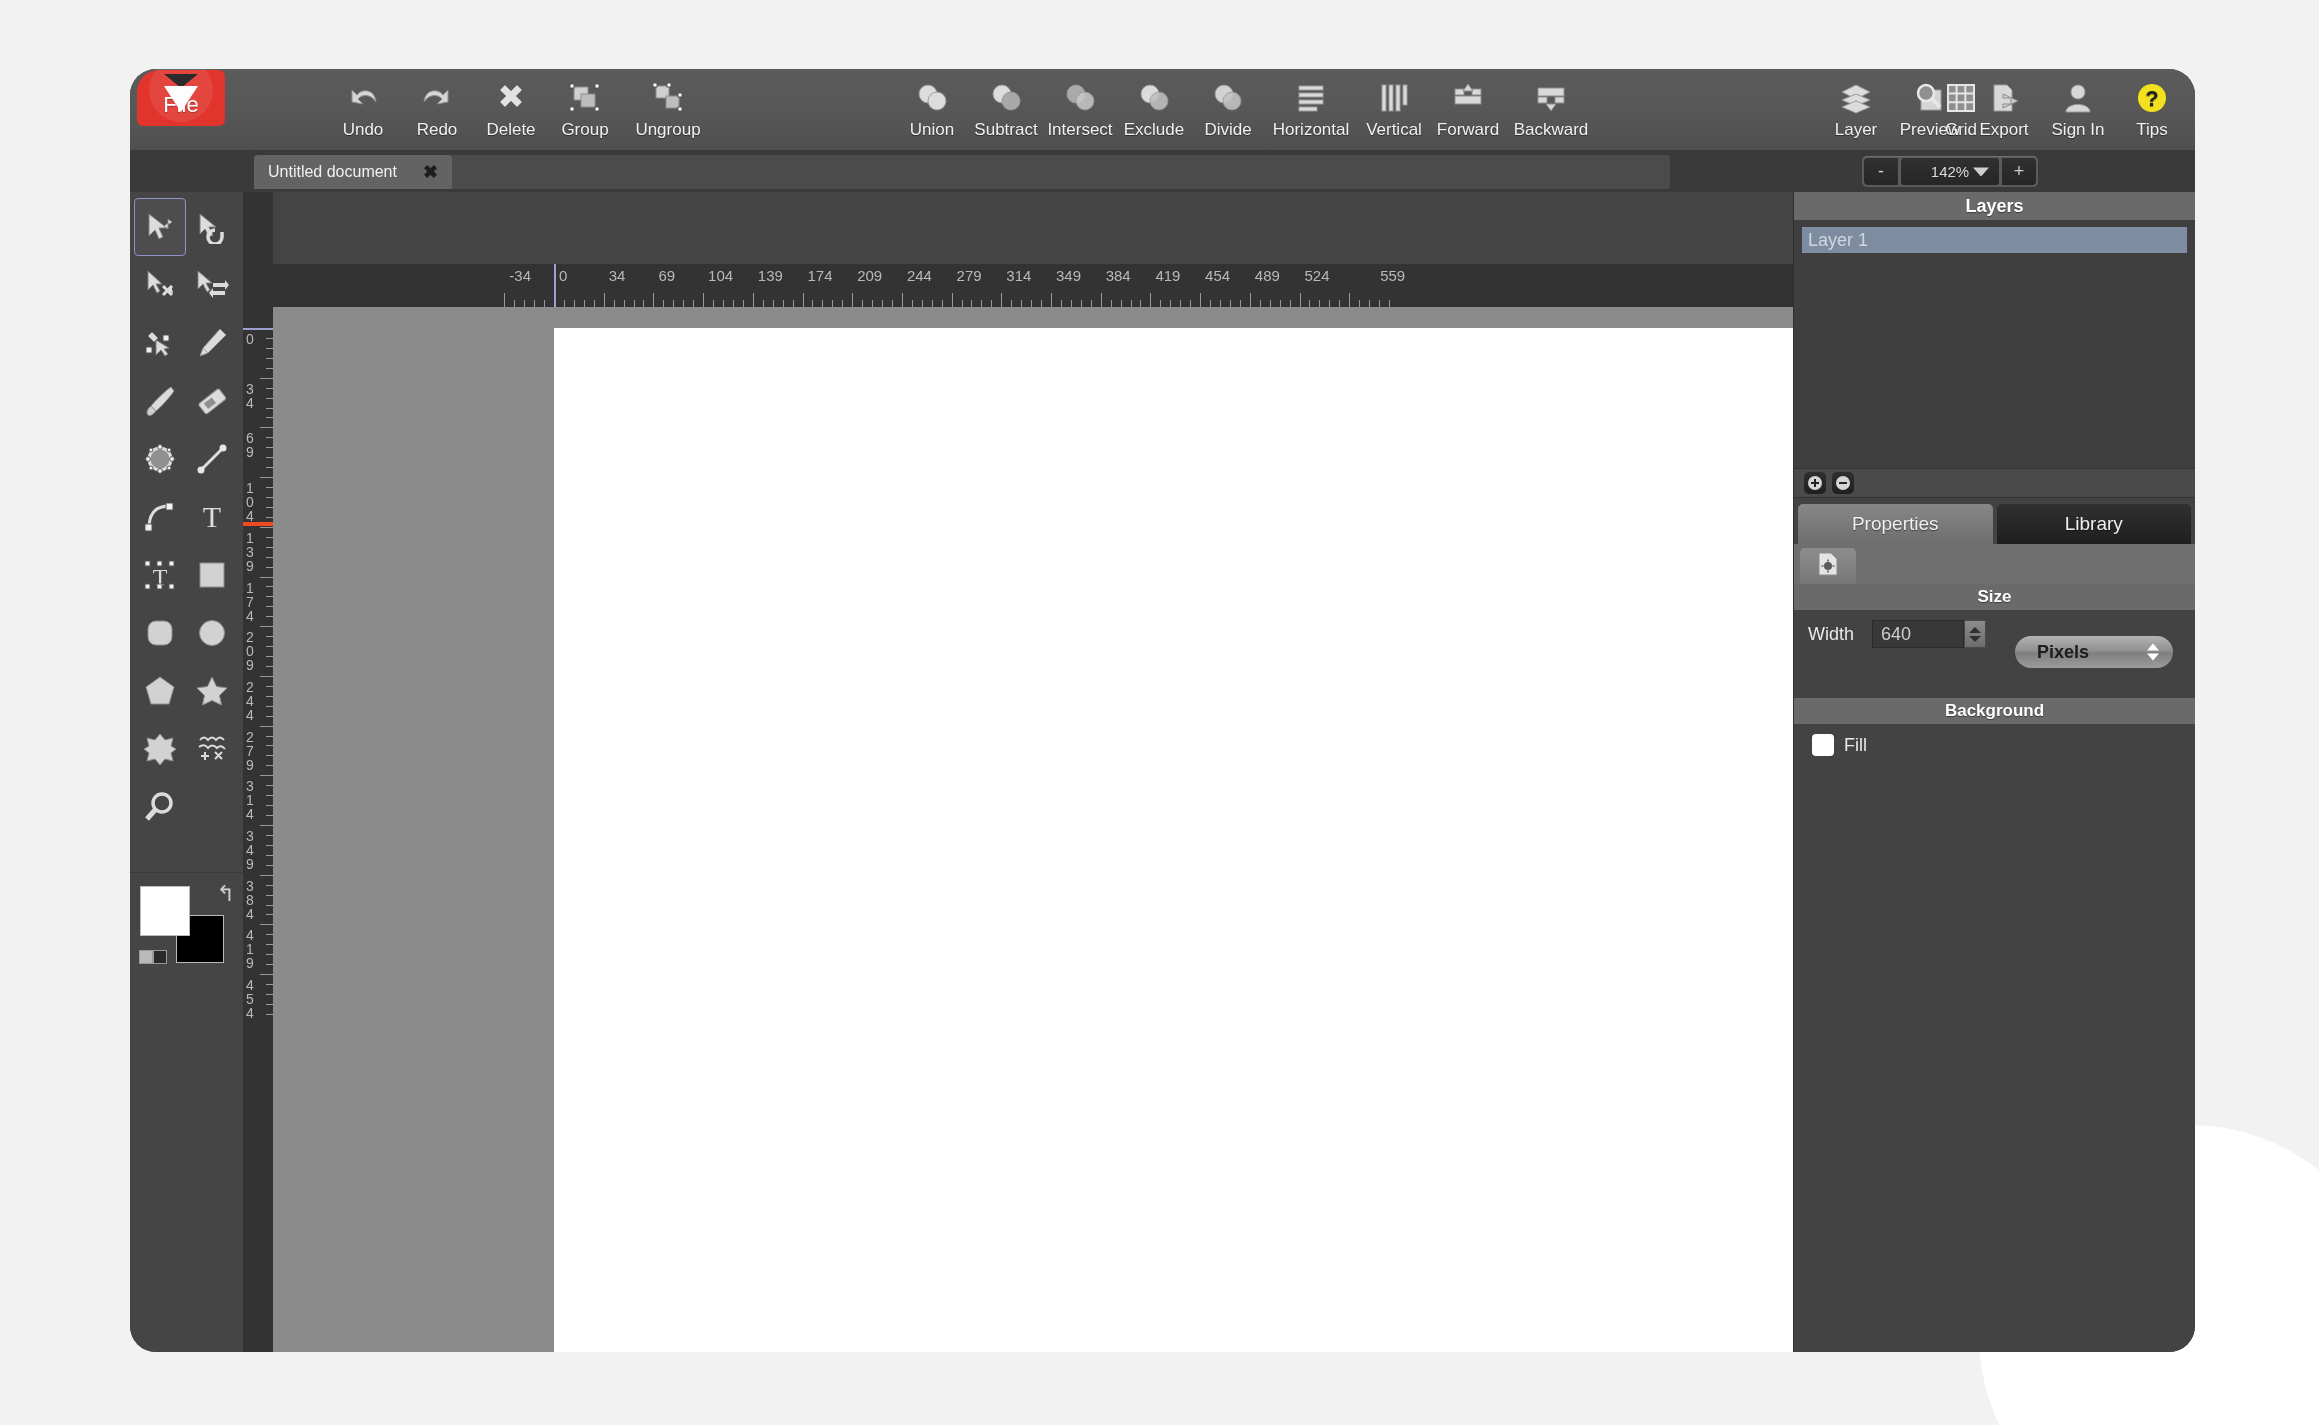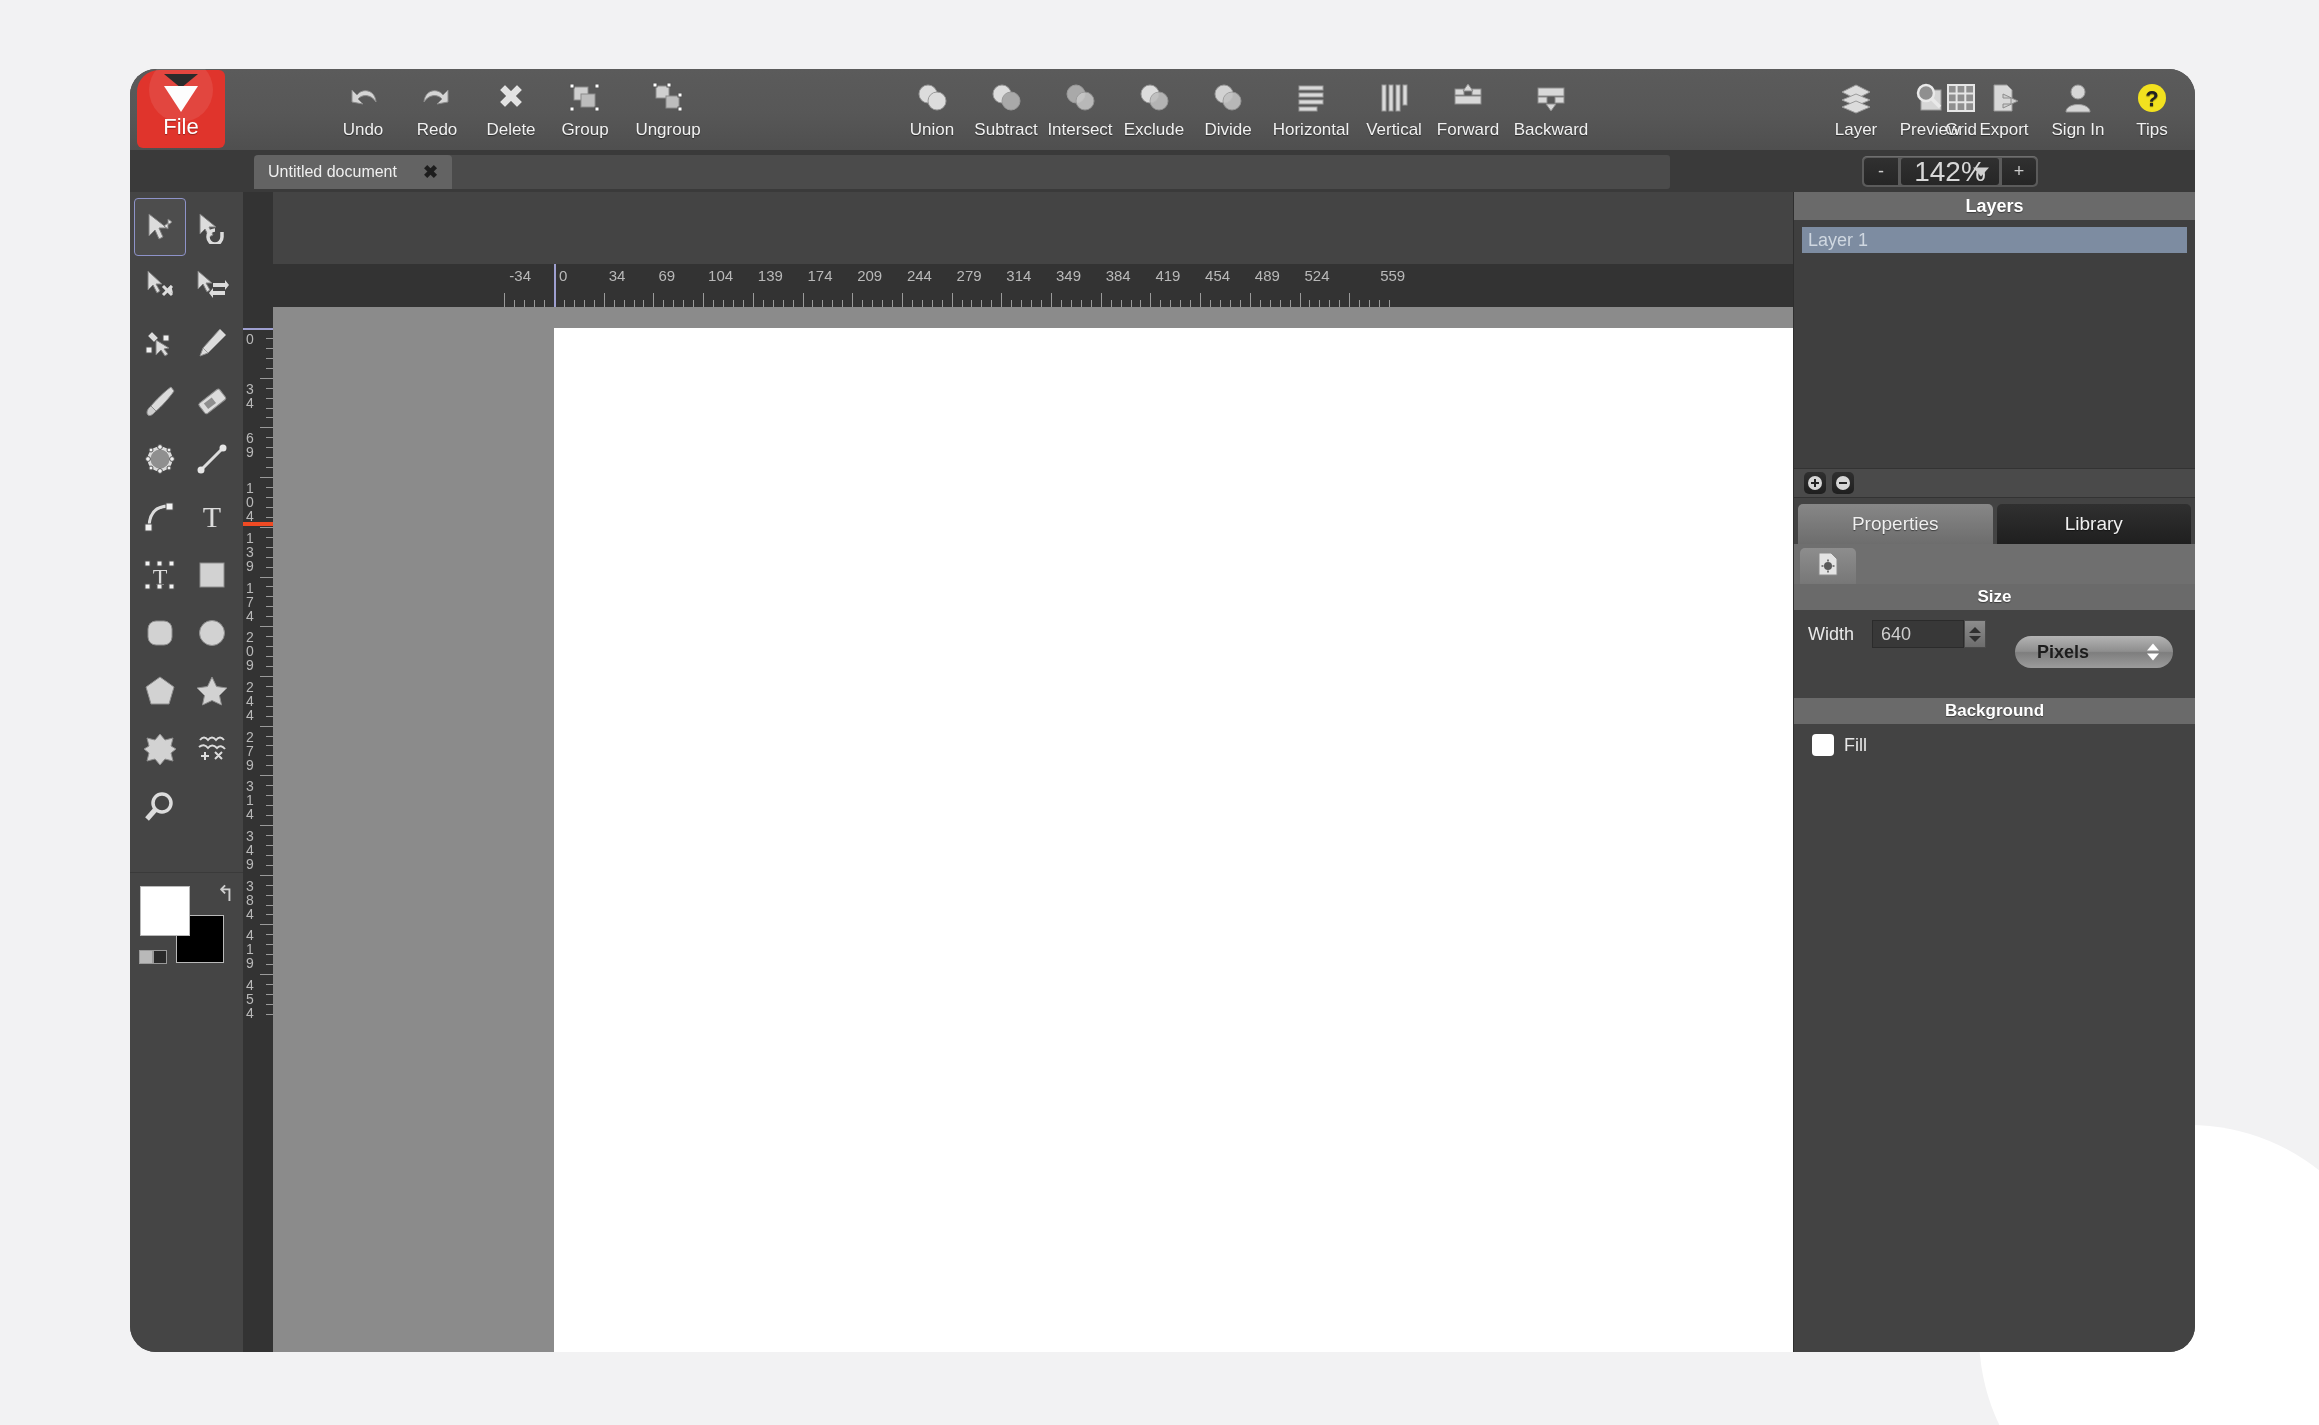--- a/index.html
+++ b/index.html
@@ -36,21 +36,21 @@
 
   
   #toolbar {
     position: absolute; left:0; top:0;
     width: 100%; height: 82px;
     background: linear-gradient(to bottom, #5b5b5b 0%, #575757 55%, #4f4f4f 100%);
     border-bottom: 1px solid #3a3a3a;
   }
   .file-btn {
     position: absolute; left: 7px; top: 1px;
-    width: 88px; height: 78px;
+    width: 88px; height: 56px;
     background: #e0342c;
     border-radius: 22px 6px 6px 6px;
     color: #fff;
     display:flex; align-items:flex-end; justify-content:center;
     padding-bottom: 8px;
     font-size: 22px;
     cursor: pointer;
     text-shadow: 0 1px 1px rgba(0,0,0,.35);
   }
   .file-btn .pencil {
@@ -116,21 +116,21 @@
   }
   .zoombox .zb {
     background: linear-gradient(to bottom,#303030,#262626);
     color:#ccc; display:flex;align-items:center;justify-content:center;
     font-size:18px; cursor:pointer;
   }
   .zoombox .minus { width:34px; border-radius:4px 0 0 4px;}
   .zoombox .plus  { width:34px; border-radius:0 4px 4px 0;}
   .zoombox .val {
     width:98px; margin:0 3px; border-radius:3px;
-    position:relative; font-size:28px; color:#d8d8d8;
+    position:relative; font-size:15px; color:#d8d8d8;
   }
   .zoombox .val .caret{
     position:absolute; right:10px; top:50%; transform:translateY(-50%);
     width:0;height:0;border-left:8px solid transparent;border-right:8px solid transparent;
     border-top:9px solid #cfcfcf;
   }
 
   
   #toolrail {
     position:absolute; left:0; top:123px;

